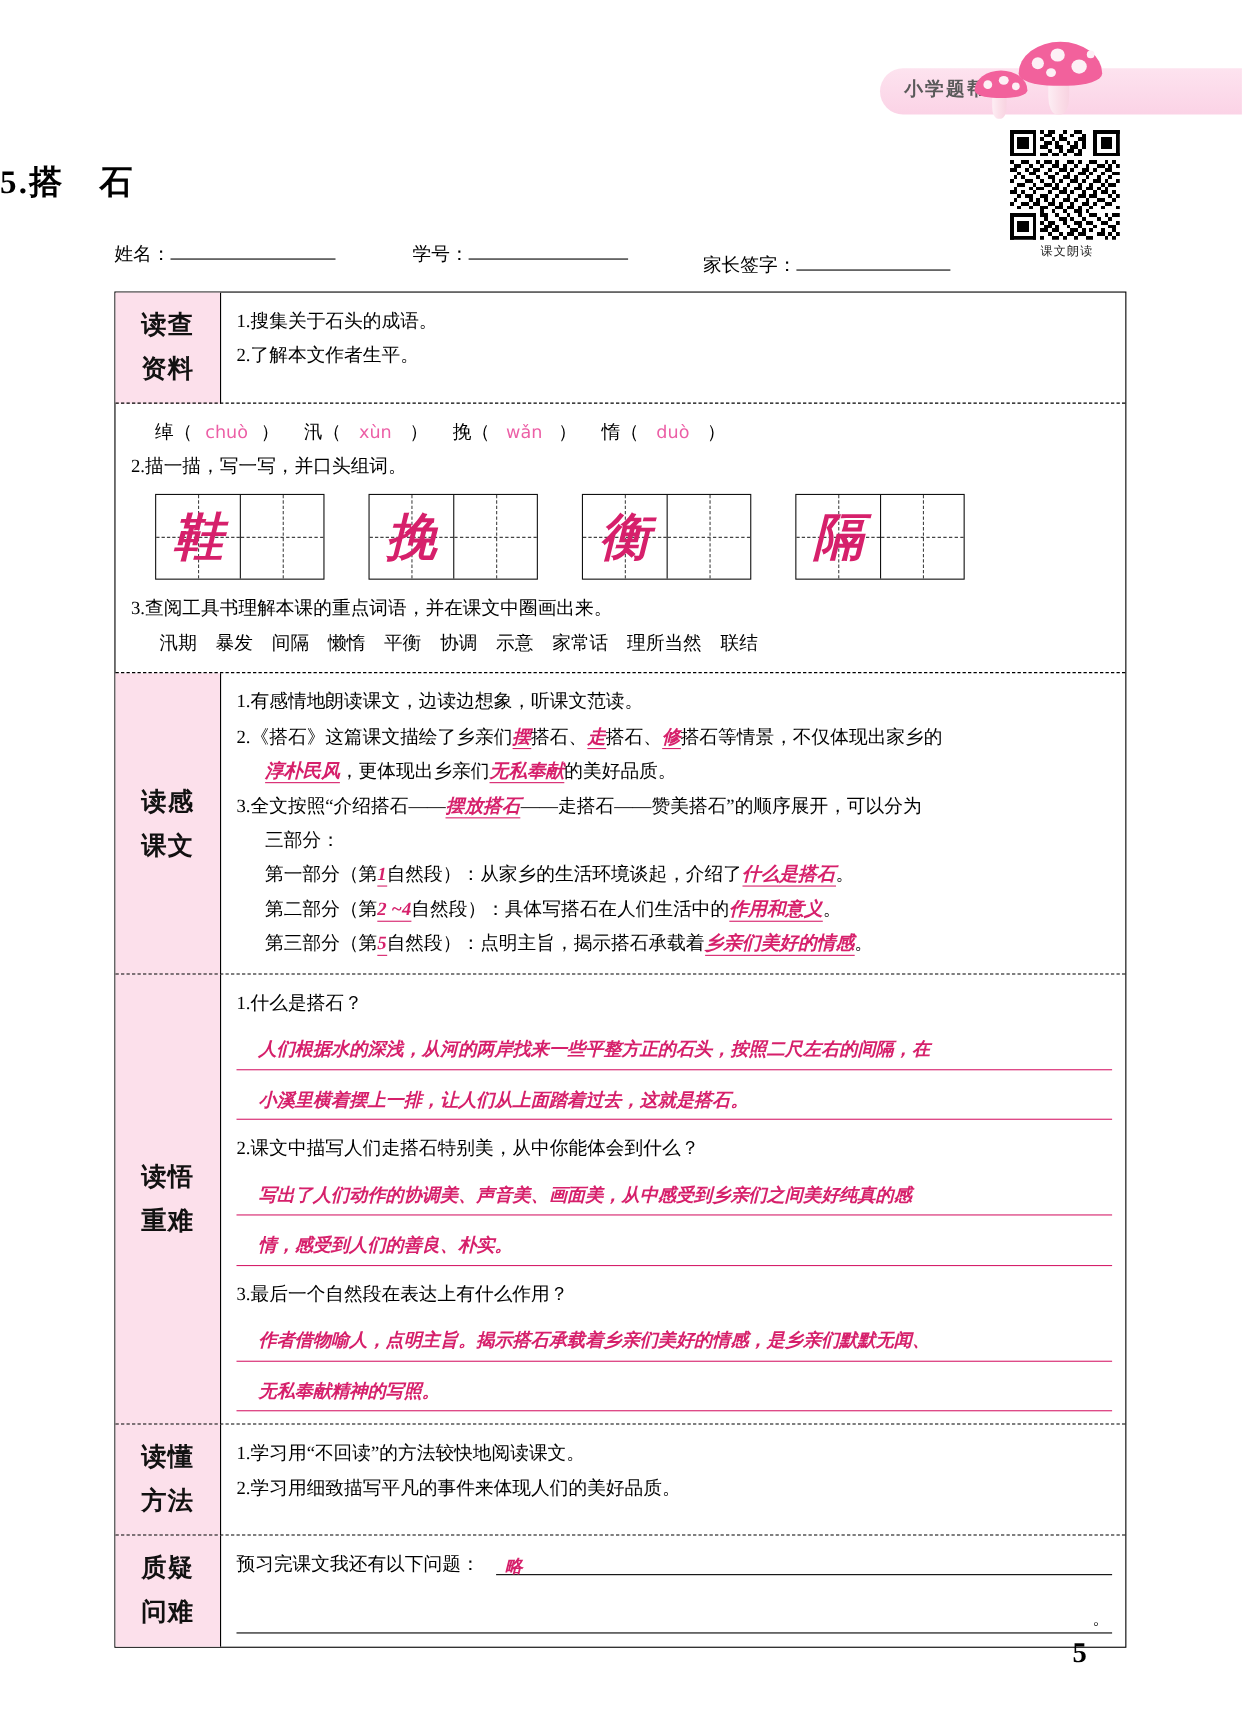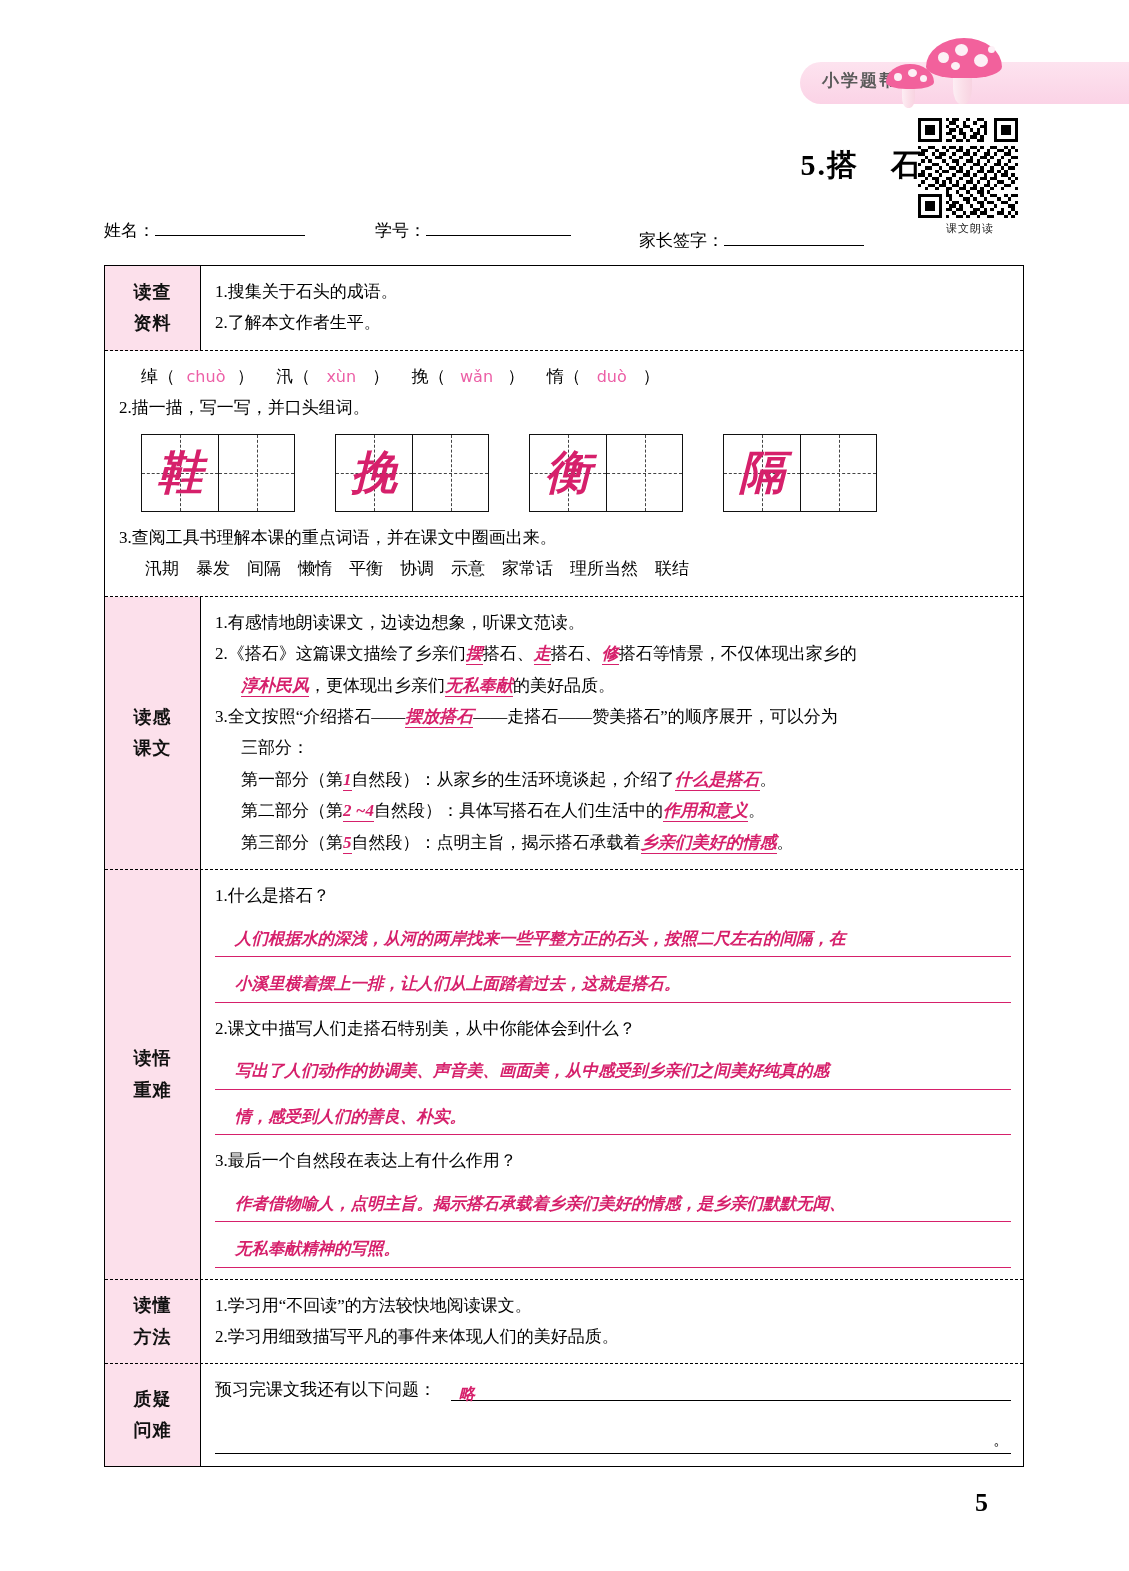--- a/index.html
+++ b/index.html
@@ -84,21 +84,21 @@
     color: #222;
     font-family: "Liberation Serif", serif;
     letter-spacing: 1px;
   }
 
   
   .title {
     position: absolute;
     top: 145px; left: 0;
     width: 923px;
-    text-align: right;
+    text-align: left;
     font-size: 30px;
     font-weight: bold;
     color: #000;
     letter-spacing: 2px;
     font-family: "Liberation Serif", serif;
   }
 
   
   .namerow {
     position: absolute;
@@ -141,21 +141,21 @@
   }
   .rowlabel {
     width: 96px;
     flex: 0 0 96px;
     background: #fce0eb;
     border-right: 1.6px solid #000;
     display: flex;
     flex-direction: column;
     align-items: center;
     justify-content: center;
-    font-size: 18px;
+    font-size: 23px;
     font-weight: bold;
     color: #111;
     letter-spacing: 1px;
     padding: 10px 0;
     line-height: 1.75;
   }
   .rowbody {
     flex: 1 1 auto;
     padding: 10px 12px 12px 14px;
     font-size: 17px;

